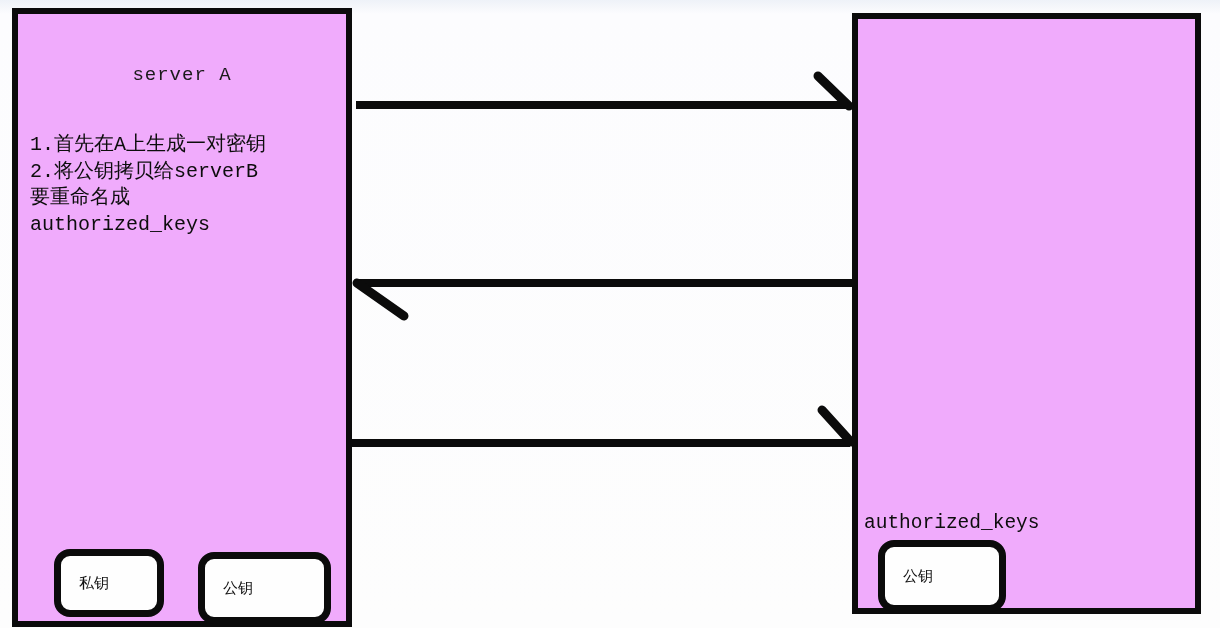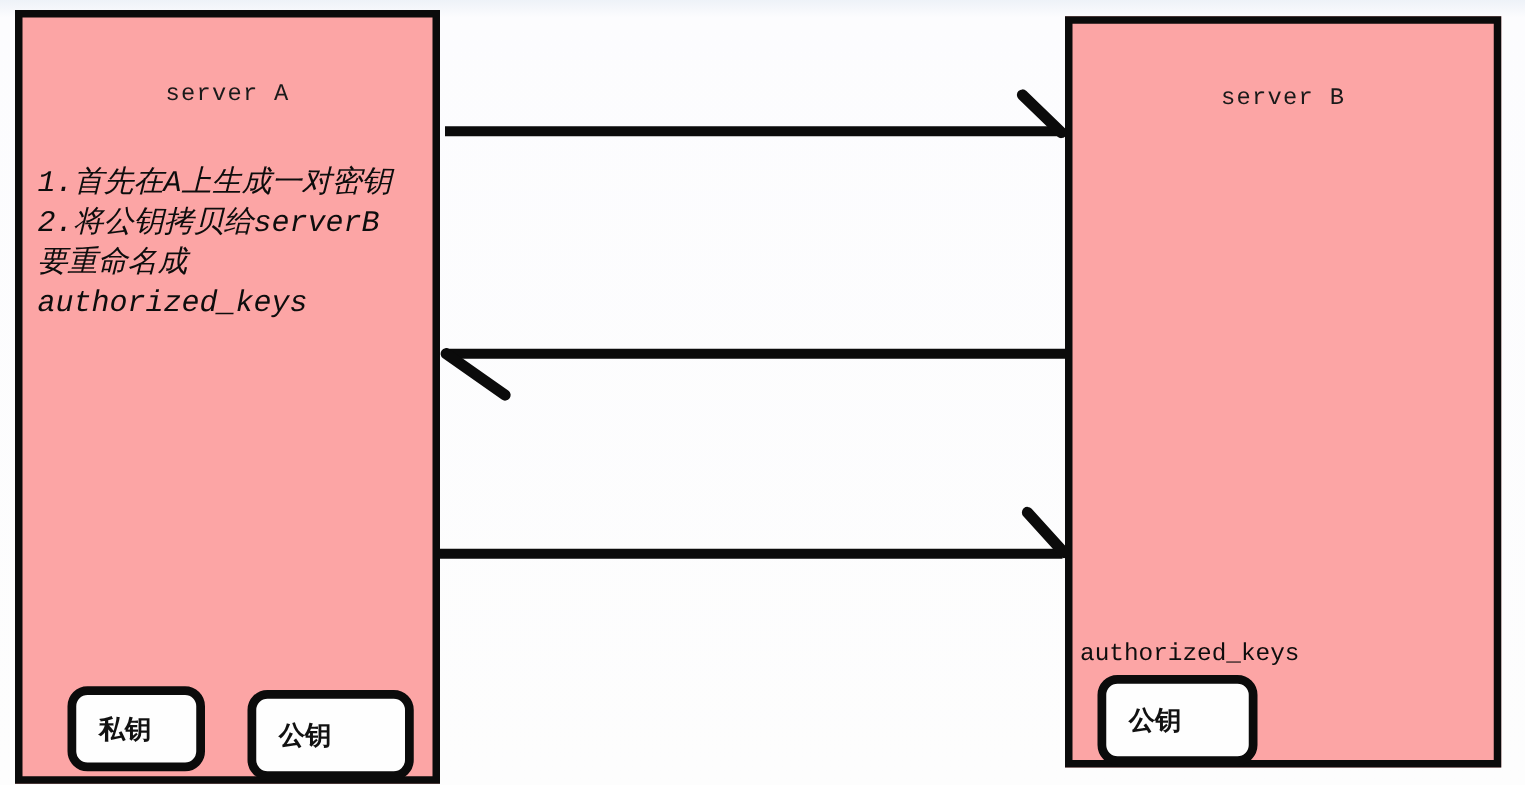--- a/index.html
+++ b/index.html
@@ -25,21 +25,21 @@
   .page-tint {
     position: absolute;
     inset: 0;
     background: linear-gradient(180deg, #eef2f8 0px, #fcfcfe 14px, #fdfdfd 100%);
     pointer-events: none;
   }
 
   
   .server-box {
     position: absolute;
-    background: #fca5a5;
+    background: #f0abfc;
     border: 6px solid #0b0b0b;
     box-sizing: border-box;
   }
   #server-a-box {
     left: 12px;
     top: 8px;
     width: 340px;
     height: 619px;
   }
   #server-b-box {
@@ -54,27 +54,26 @@
     letter-spacing: 1px;
     color: #1a1a1a;
     margin-top: 50px;
     font-family: "Liberation Mono", "DejaVu Sans Mono", monospace;
   }
   #server-b-box .server-title {
     margin-top: 48px;
   }
 
   .para {
-    font-size: 24px;
+    font-size: 20px;
     line-height: 1.33;
     color: #0d0d0d;
     font-family: "Liberation Mono", "DejaVu Sans Mono", monospace;
     white-space: pre-wrap;
     word-break: break-all;
-    font-style: italic;
   }
 
   #a-block-1 {
     position: absolute;
     left: 12px;
     top: 118px;
     width: 318px;
   }
   #a-block-2 {
     position: absolute;
@@ -109,24 +108,24 @@
     position: absolute;
     border: 7px solid #0b0b0b;
     border-radius: 16px;
     background: #fefefe;
     box-sizing: border-box;
     display: flex;
     align-items: center;
     padding-left: 18px;
   }
   .key-chip span {
-    font-size: 21px;
+    font-size: 15px;
     color: #111;
     font-family: "Liberation Sans", "DejaVu Sans", sans-serif;
-    font-weight: 700;
+    font-weight: 400;
   }
   #key-private {
     left: 36px;
     top: 535px;
     width: 110px;
     height: 68px;
   }
   #key-public-a {
     left: 180px;
     top: 538px;
@@ -177,21 +176,20 @@
 
     <div class="key-chip" id="key-private">
       <span>私钥</span>
     </div>
     <div class="key-chip" id="key-public-a">
       <span>公钥</span>
     </div>
   </div>
 
   <div class="server-box" id="server-b-box">
-    <div class="server-title">server B</div>
 
     <div id="b-auth-label">authorized_keys</div>
 
     <div class="key-chip" id="key-public-b">
       <span>公钥</span>
     </div>
   </div>
 
 
   <svg class="arrow-svg" viewBox="0 0 1220 628">

